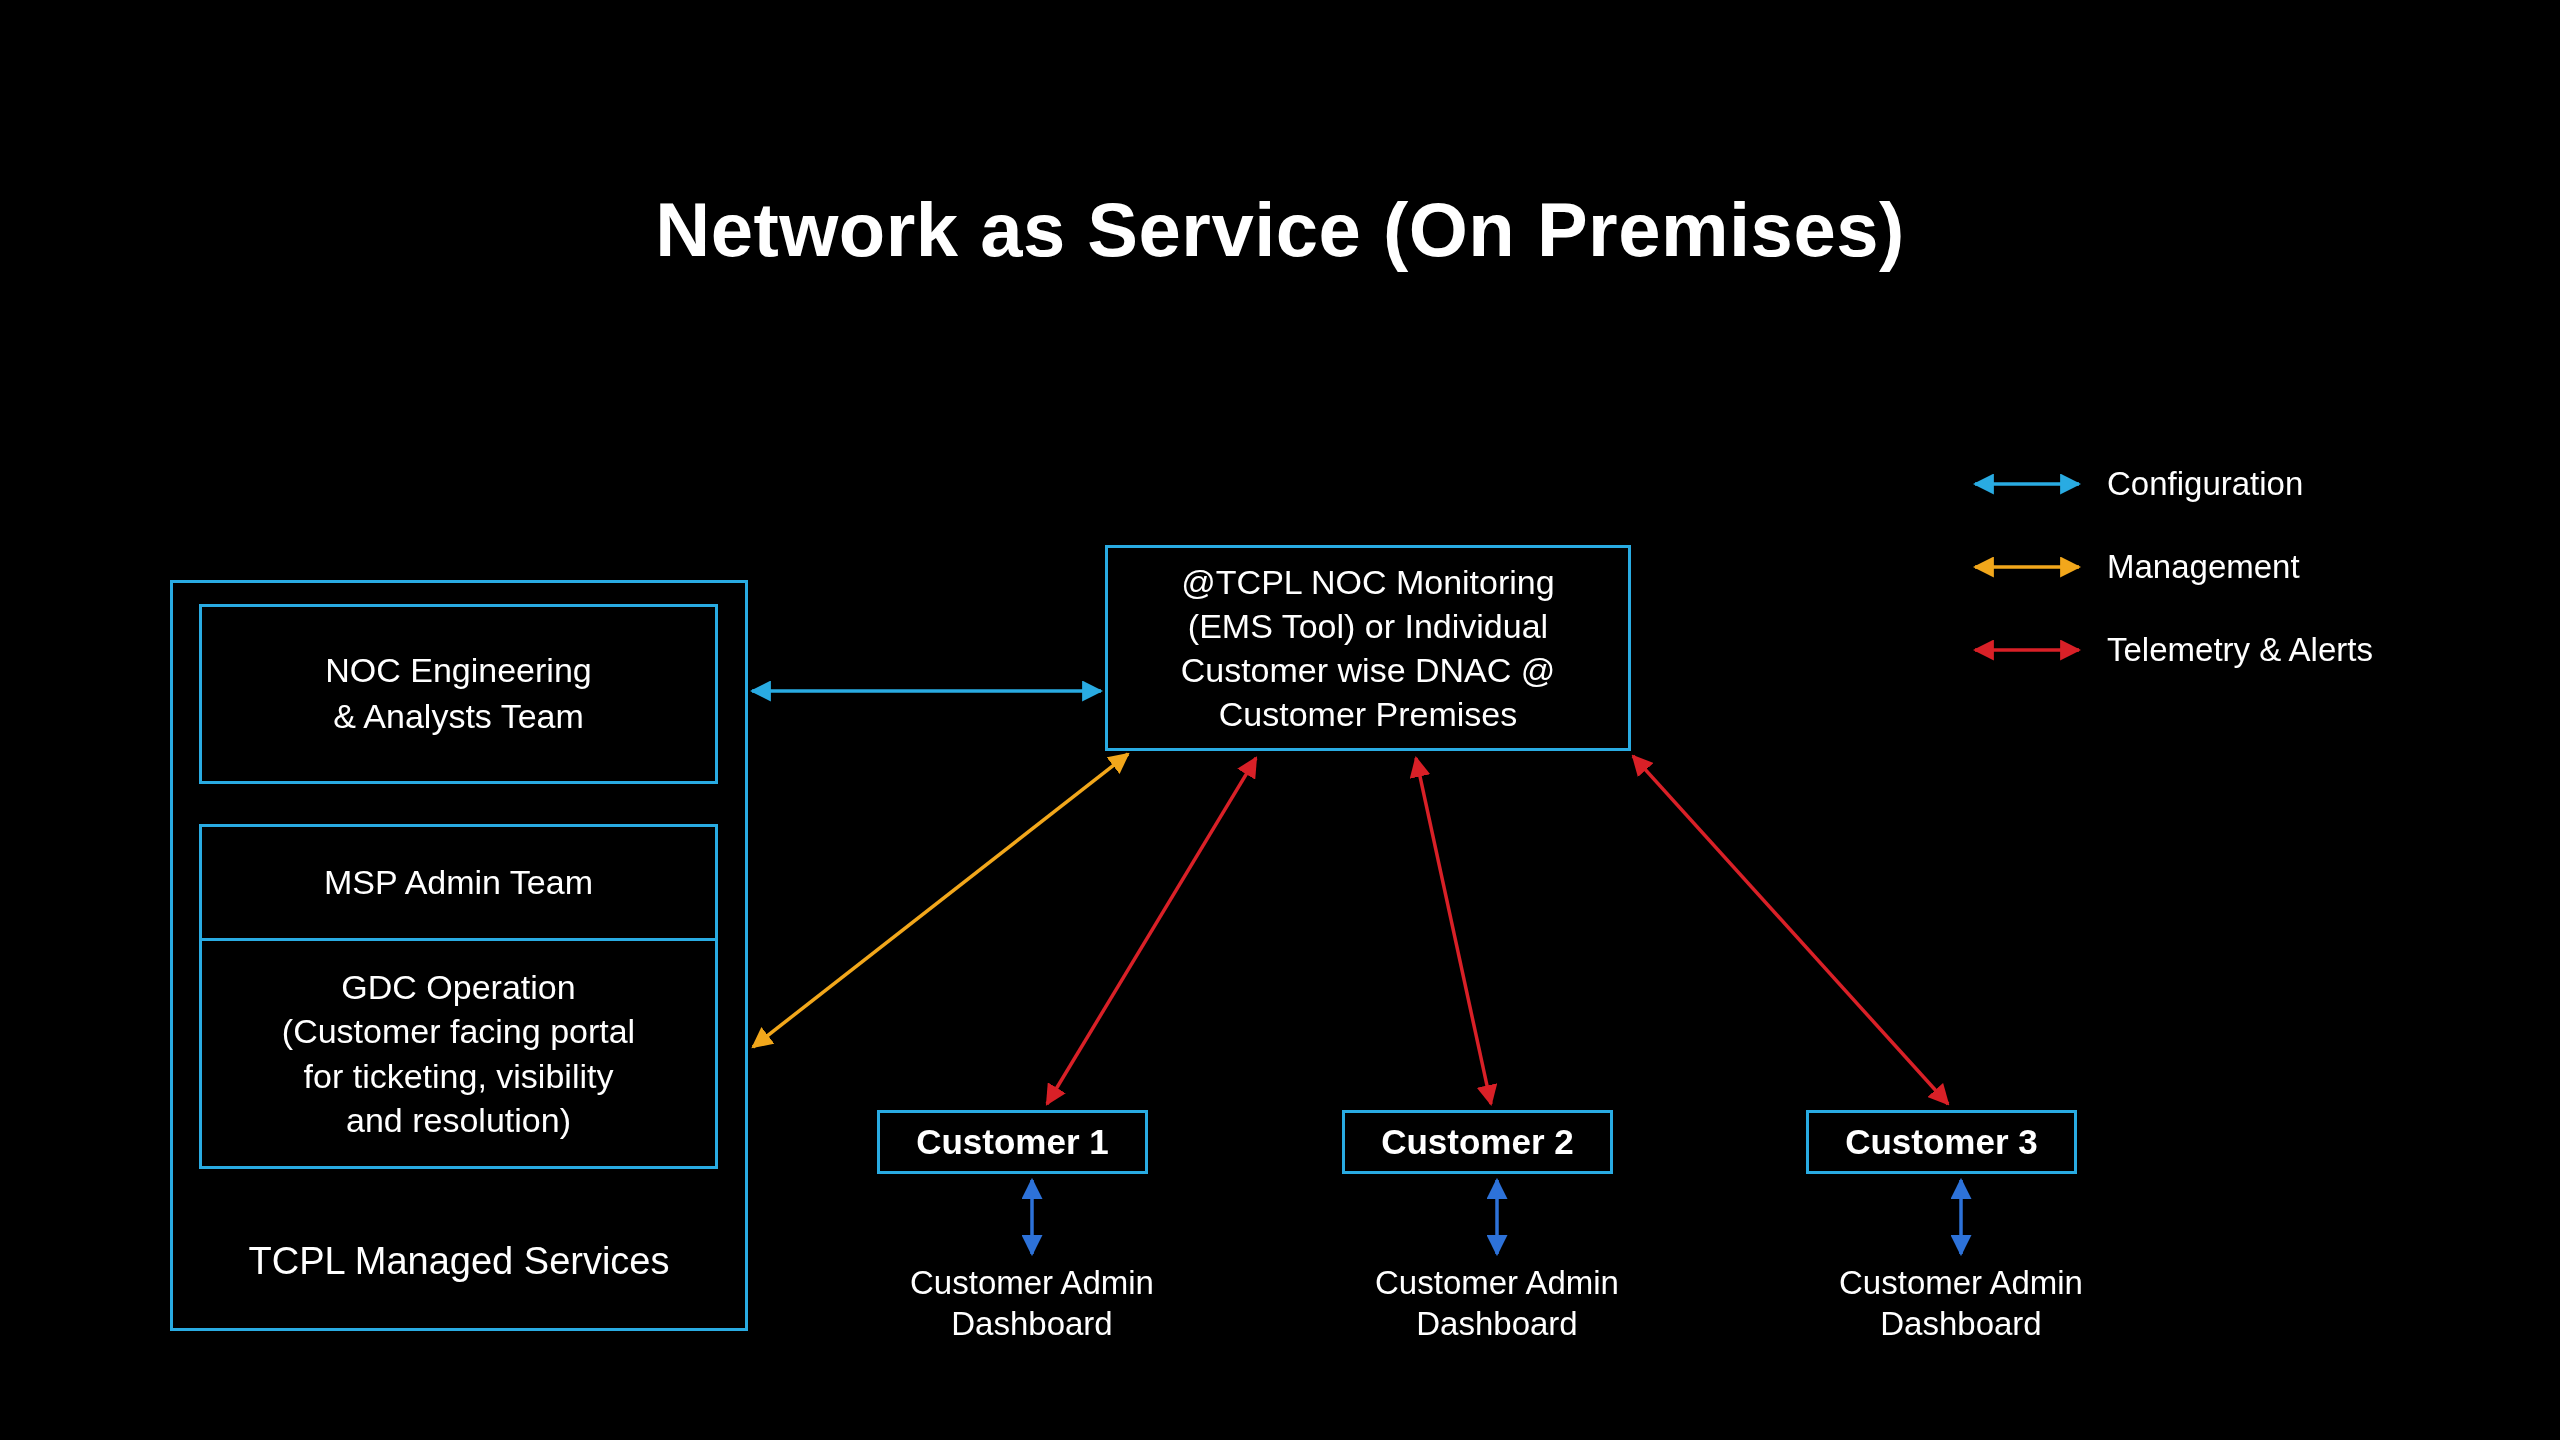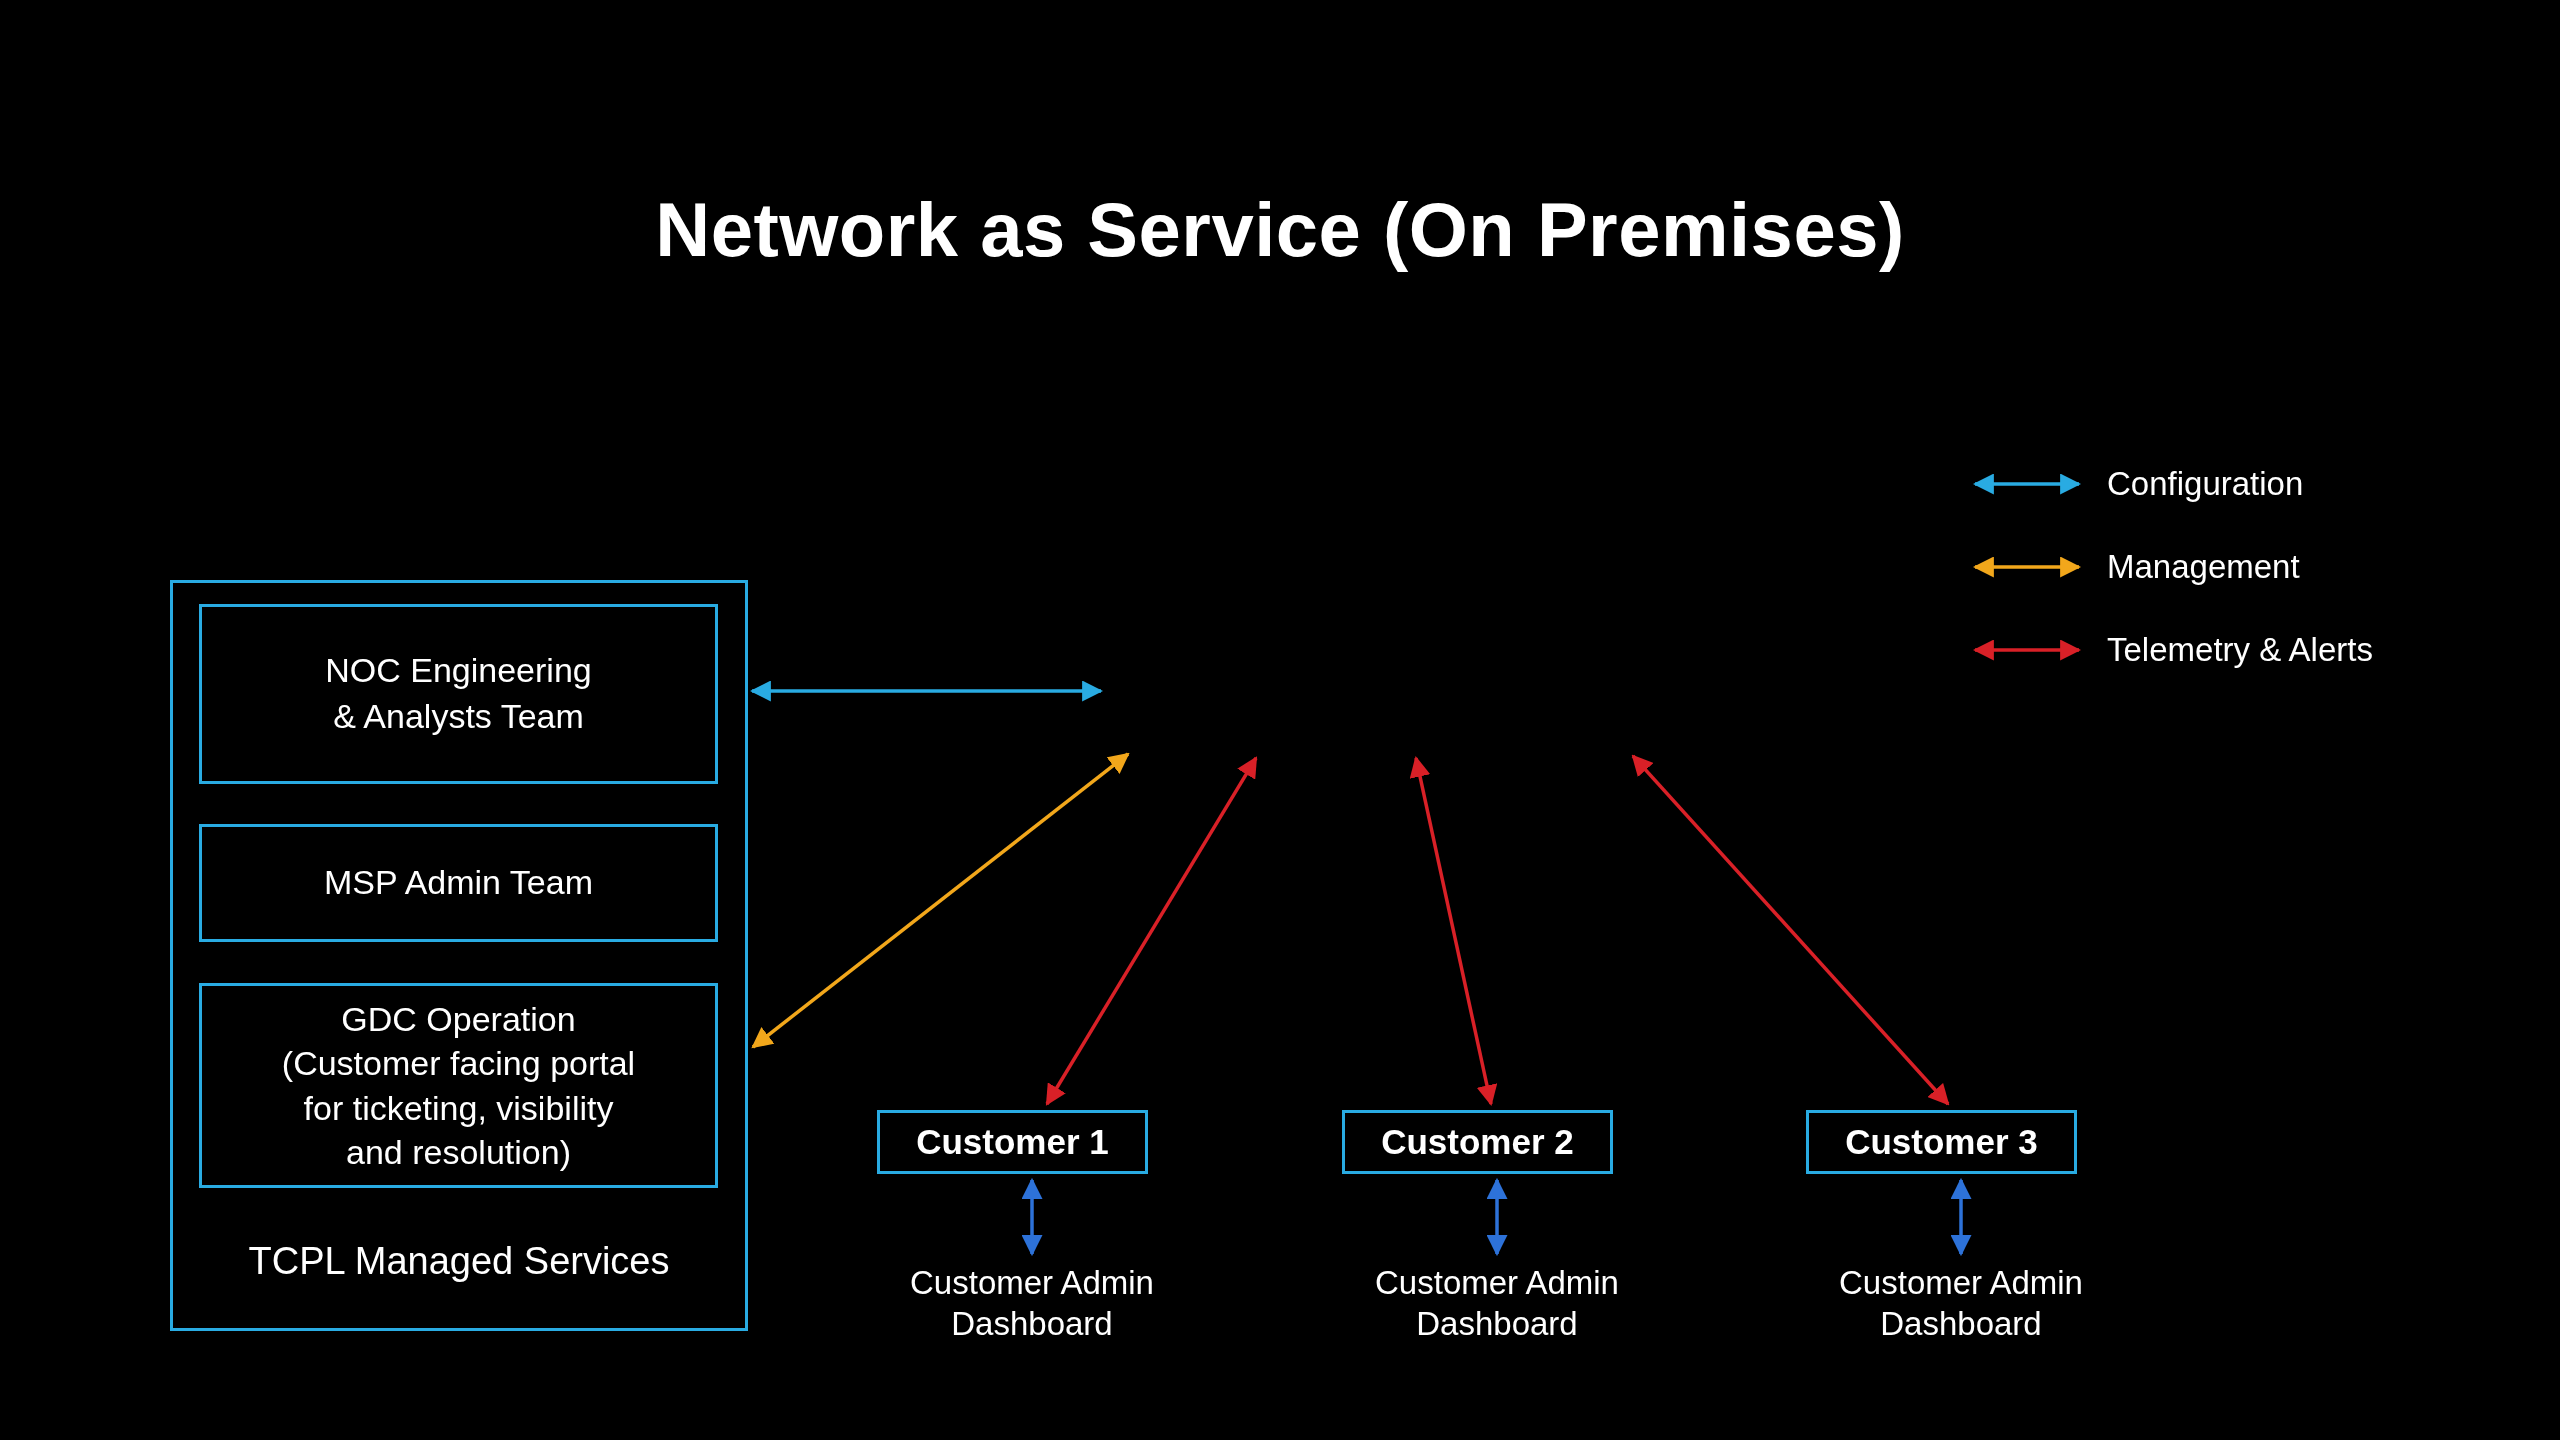--- a/index.html
+++ b/index.html
@@ -35,21 +35,21 @@
   .team-box {
     left: 199px; width: 519px;
     display: flex; align-items: center; justify-content: center;
     text-align: center;
     font-size: 34px;
     line-height: 1.35;
     white-space: pre-line;
   }
   .team-box-0 { top: 604px; height: 180px; }
   .team-box-1 { top: 824px; height: 118px; }
-  .team-box-2 { top: 983px; height: 205px; line-height: 1.3; justify-content: center; }
+  .team-box-2 { top: 938px; height: 231px; line-height: 1.3; justify-content: center; }
   .ms-label {
     position: absolute;
     left: 170px; top: 1240px; width: 578px;
     text-align: center;
     font-size: 38px;
     font-weight: 400;
   }
   .noc-box {
     left: 1105px; top: 545px; width: 526px; height: 206px;
     display: flex; align-items: center; justify-content: center;
@@ -143,20 +143,26 @@
     <span>MSP Admin Team</span>
   </div>
   <div class="box team-box team-box-2">
     <span>GDC Operation
 (Customer facing portal
 for ticketing, visibility
 and resolution)</span>
   </div>
   <div class="ms-label">TCPL Managed Services</div>
 
+  <div class="box noc-box">
+    <span>@TCPL NOC Monitoring
+(EMS Tool) or Individual
+Customer wise DNAC @
+Customer Premises</span>
+  </div>
 
   <div class="box customer-box customer-box-0">
     <span>Customer 1</span>
   </div>
   <div class="box customer-box customer-box-1">
     <span>Customer 2</span>
   </div>
   <div class="box customer-box customer-box-2">
     <span>Customer 3</span>
   </div>

